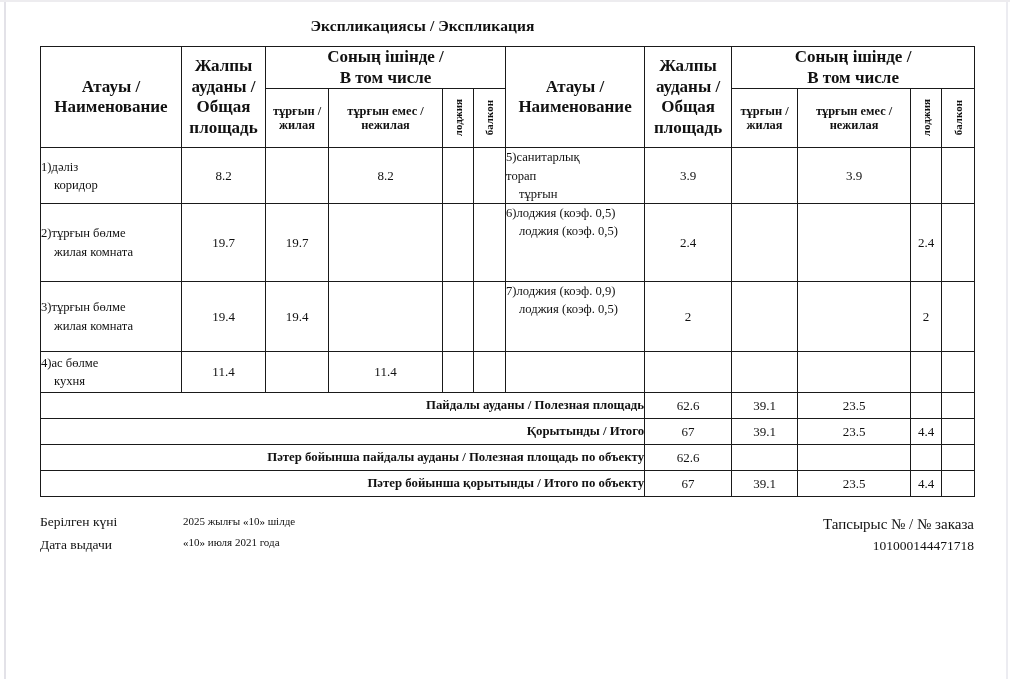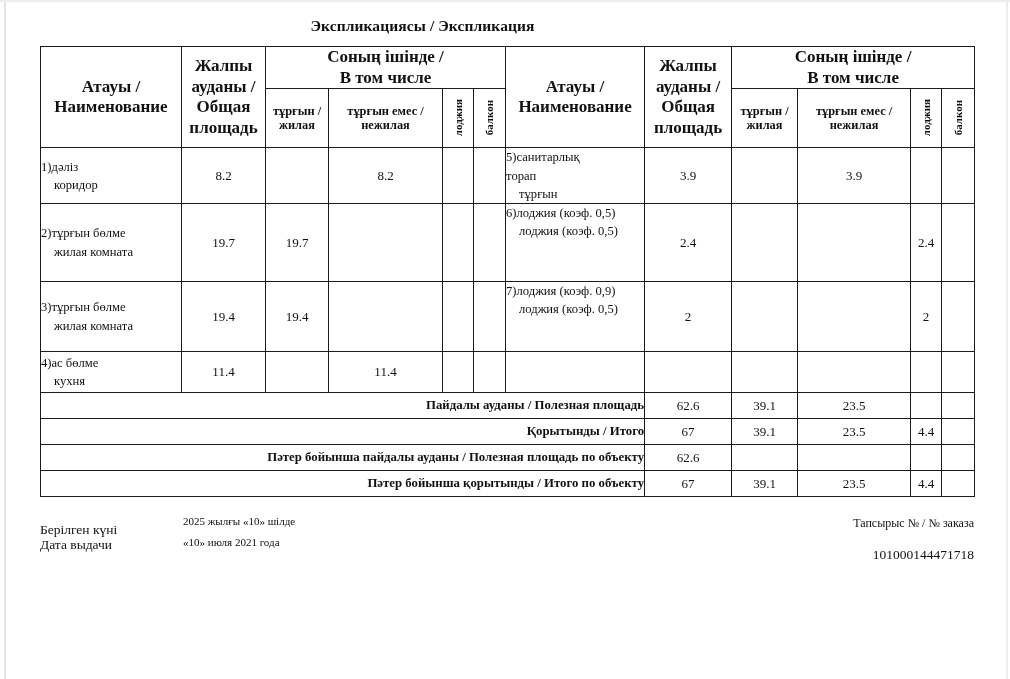--- a/index.html
+++ b/index.html
@@ -145,42 +145,42 @@
   }
 
   
   .footer { position: absolute; left: 0; top: 513px; width: 1010px; height: 60px; }
   .f-label {
     position: absolute;
     left: 40px;
     font-size: 13.5px;
     line-height: 1.0;
   }
-  .f-label.l1 { top: 10px; text-align: center; }
+  .f-label.l1 { top: 2px; text-align: center; }
   .f-label.l2 { top: 25px; }
   .f-value {
     position: absolute;
     left: 183px;
     font-weight: normal;
     font-size: 11px;
     line-height: 1.0;
   }
   .f-value.l1 { top: 3px; }
   .f-value.l2 { top: 24px; }
   .f-order-label {
     position: absolute;
     right: 36px;
     top: 4px;
-    font-size: 12px;
+    font-size: 15px;
     line-height: 1.0;
   }
   .f-order-value {
     position: absolute;
     right: 36px;
-    top: 35px;
+    top: 26px;
     font-size: 13.5px;
     line-height: 1.0;
   }
 </style>
 </head>
 <body>
 
 <div class="page-edge-left"></div>
 <div class="page-edge-right"></div>
 <div class="page-edge-top"></div>

